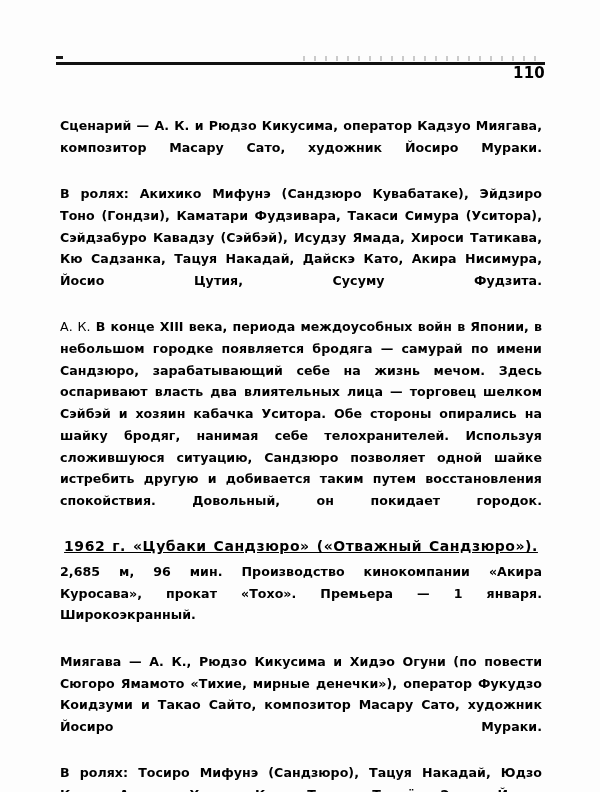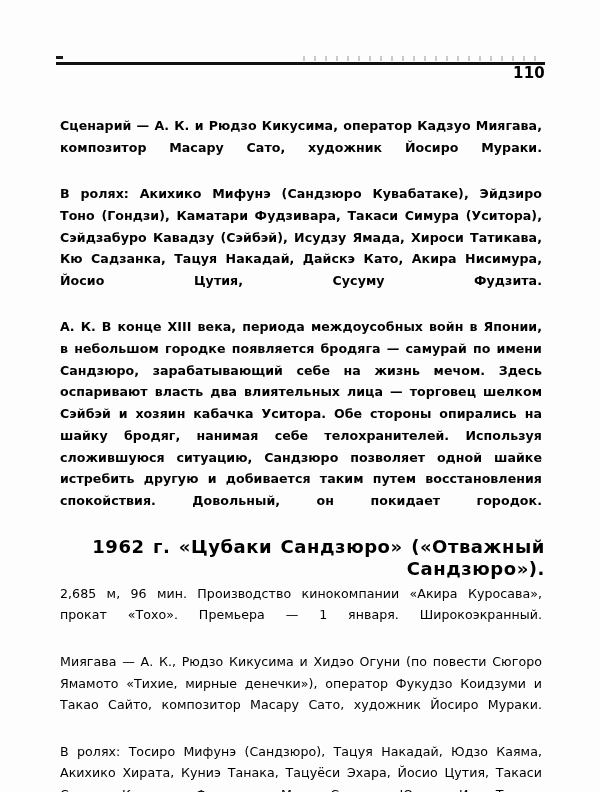--- a/index.html
+++ b/index.html
@@ -88,36 +88,37 @@
     text-justify: inter-word;
     margin: 3px;
     word-spacing: 0.4px;
     letter-spacing: 0.05px;
     -webkit-font-smoothing: none;
   }
   .para.bold {
     font-weight: bold;
   }
   .para.regular {
-    font-weight: normal;
+    font-weight: bold;
   }
   .para .lead {
-    font-weight: bold;
+    font-weight: normal;
   }
   .gap-before {
     margin-top: 21.7px;
   }
   .heading-film {
-    font-size: 18px;
+    font-size: 14px;
     line-height: 21.7px;
     font-weight: bold;
     letter-spacing: 0.55px;
     word-spacing: 1.6px;
     margin: 0;
-    text-align: right;
+    text-align: center;
+    text-decoration: underline;
   }
   
   .para::after {
     content: "";
     display: inline-block;
     width: 100%;
   }
   .nostretch::after { display: none; }
 </style>
 </head>

